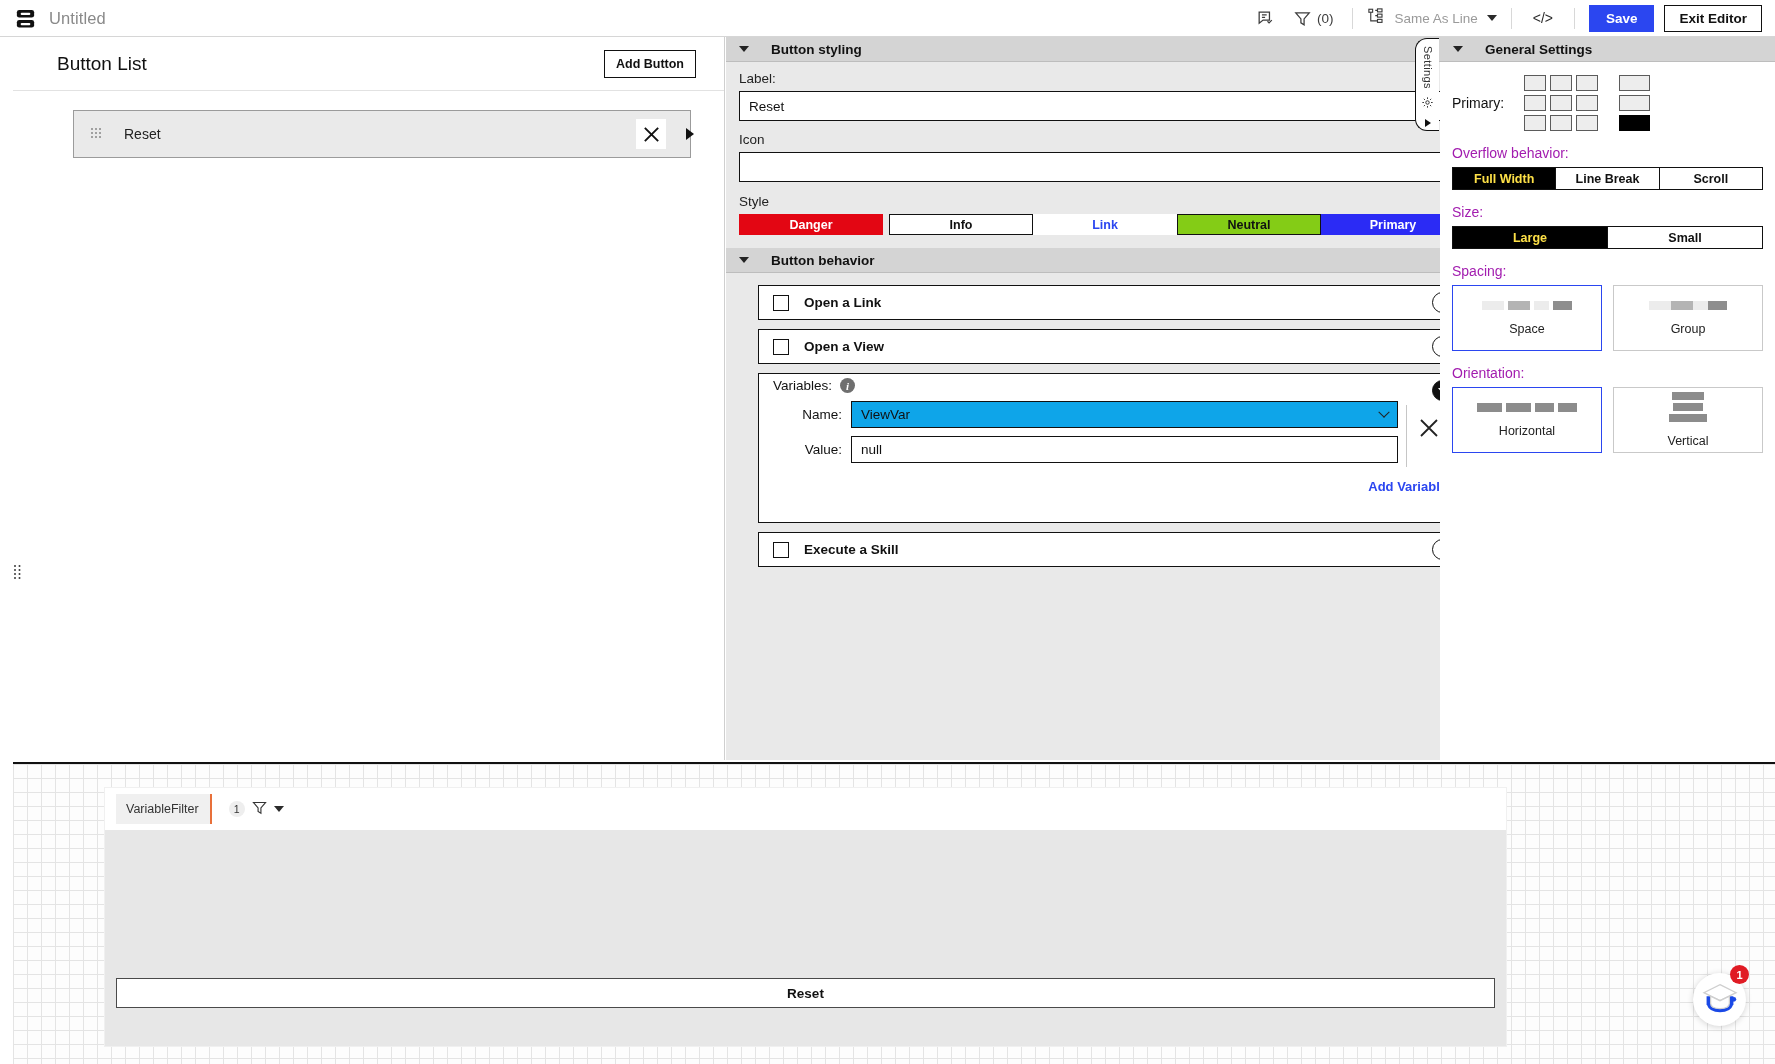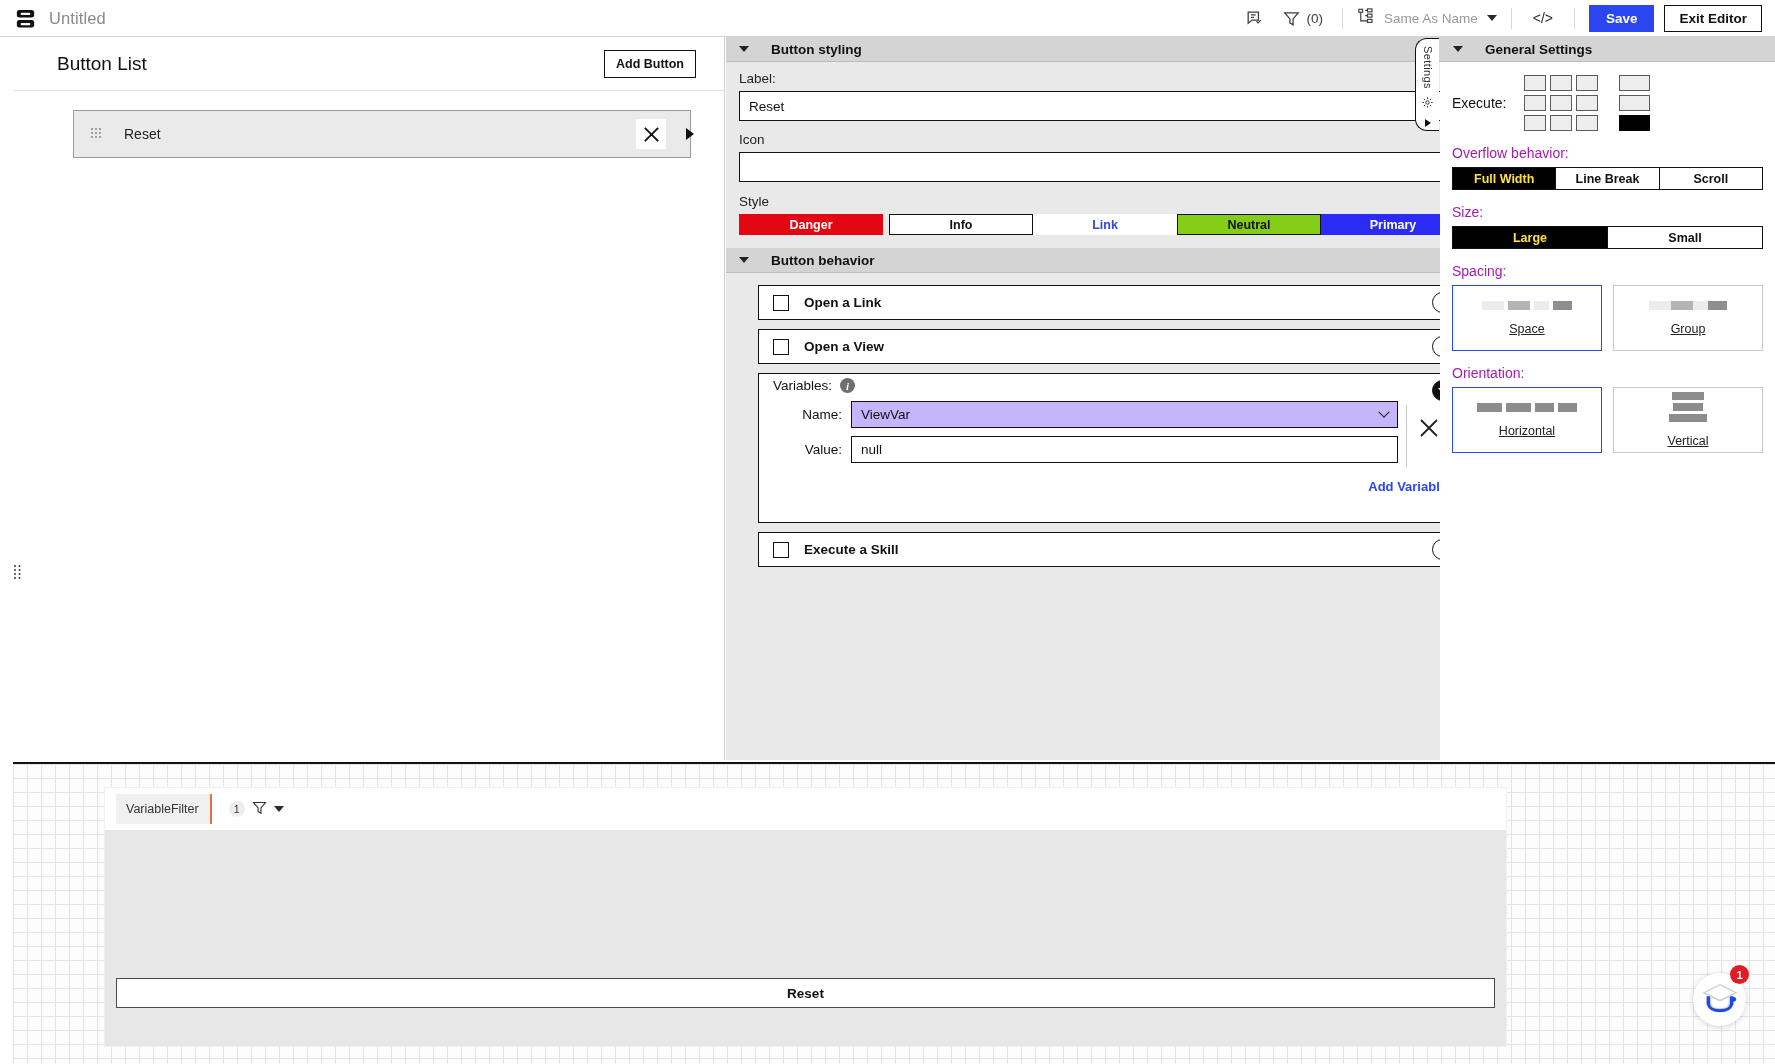--- a/index.html
+++ b/index.html
@@ -162,21 +162,21 @@
     color: #fff; font-size: 11px; font-weight: bold; font-style: italic;
     display: flex; align-items: center; justify-content: center; font-family: "Liberation Serif", serif;
   }
   .var-grid { display: flex; align-items: flex-start; }
   .var-fields { flex: 1 1 auto; }
   .var-line { display: flex; align-items: center; margin-bottom: 8px; }
   .var-lbl {
     width: 78px; text-align: right; font-size: 13.5px; color: #111; padding-right: 9px;
   }
   .var-select {
-    flex: 1 1 auto; height: 27px; border: 1.5px solid #111; background: #c4b5fd;
+    flex: 1 1 auto; height: 27px; border: 1.5px solid #111; background: #0ea5e9;
     font-size: 13.5px; color: #111; padding: 0 9px;
     display: flex; align-items: center; justify-content: space-between; cursor: pointer;
   }
   .chev {
     width: 8px; height: 8px; border-right: 1.8px solid #222; border-bottom: 1.8px solid #222;
     transform: rotate(45deg) translate(-2px,-2px);
   }
   .var-input {
     flex: 1 1 auto; height: 27px; border: 1.5px solid #111; background: #fff;
     font-size: 13.5px; color: #111; padding: 0 9px;
@@ -226,21 +226,21 @@
   }
   .seg:last-child { border-right: none; }
   .seg.active { background: #000; color: #fde047; }
   .card-row { display: flex; gap: 11px; margin-bottom: 14px; }
   .opt-card {
     flex: 1 1 0; height: 66px; border: 1px solid #c9c9c9; background: #fff;
     display: flex; flex-direction: column; align-items: center; justify-content: center;
     cursor: pointer;
   }
   .opt-card.sel { border: 1.5px solid #2b46f0; }
-  .opt-card-label { font-size: 12.5px; color: #222; margin-top: 12px; text-decoration: underline; }
+  .opt-card-label { font-size: 12.5px; color: #222; margin-top: 12px; }
   .bars-h { display: flex; align-items: center; gap: 4px; height: 10px; }
   .bars-h span { height: 9px; display: block; }
   .bars-v { display: flex; flex-direction: column; align-items: center; gap: 3px; }
   .bars-v span { height: 8px; display: block; background: #8c8c8c; }
 
   
   .canvas {
     position: absolute; top: 762px; left: 13px; width: 1762px; height: 302px;
     background-color: #fdfdfd;
     background-image:
@@ -321,21 +321,21 @@
       <div class="view-sel">
         <span>
           <svg width="18" height="18" viewBox="0 0 24 24" fill="none" stroke="#3c3c3c" stroke-width="1.5">
             <rect x="2.5" y="3" width="5" height="4"></rect>
             <rect x="14" y="2.5" width="6" height="4"></rect>
             <rect x="14" y="9.5" width="6" height="4"></rect>
             <rect x="14" y="16.5" width="6" height="4"></rect>
             <path d="M5 7v11.5h9M11 11.5h3M11 4.5h3"></path>
           </svg>
         </span>
-        <span class="view-sel-label">Same As Name</span>
+        <span class="view-sel-label">Same As Line</span>
         <span class="caret-dn"></span>
       </div>
 
       <div class="tb-div"></div>
 
       <div class="code-btn">&lt;/&gt;</div>
 
       <div class="tb-div"></div>
 
       <button class="save-btn">Save</button>
@@ -502,21 +502,21 @@
 
   <div class="right-panel">
     <div class="section-head">
       <span class="sh-caret"></span>
       <span class="sh-title">General Settings</span>
     </div>
 
     <div class="rp-body">
 
       <div class="pos-row">
-        <span class="pos-label">Execute:</span>
+        <span class="pos-label">Primary:</span>
         <div class="pos-grid">
           <span class="pos-cell"></span>
           <span class="pos-cell"></span>
           <span class="pos-cell"></span>
           <span class="pos-cell"></span>
           <span class="pos-cell"></span>
           <span class="pos-cell"></span>
           <span class="pos-cell"></span>
           <span class="pos-cell"></span>
           <span class="pos-cell"></span>

